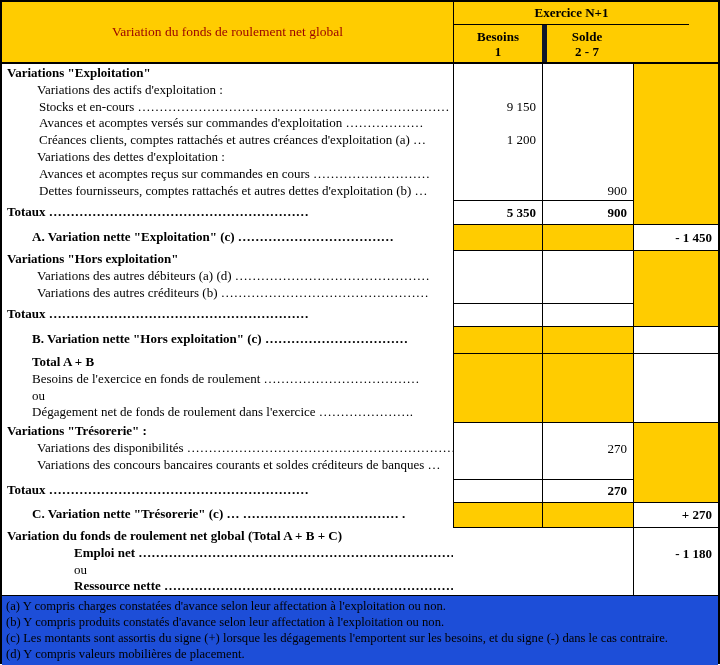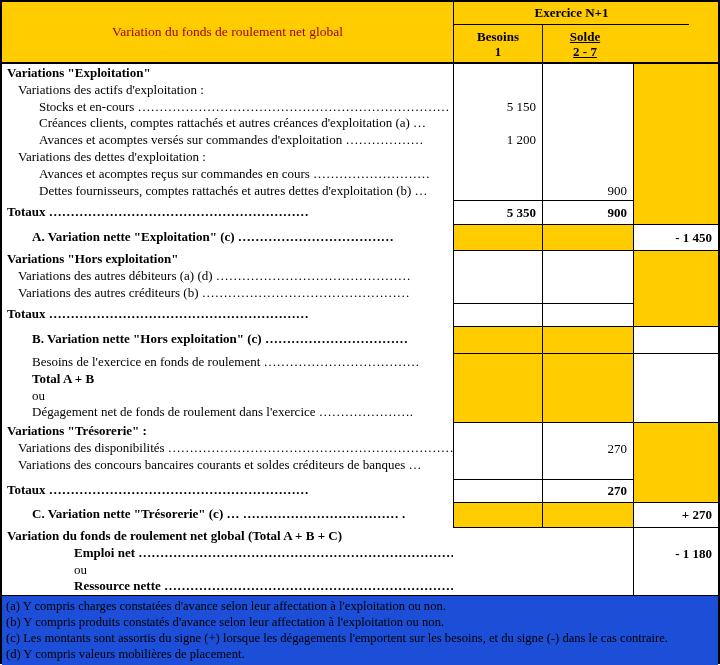--- a/index.html
+++ b/index.html
@@ -9,37 +9,37 @@
   
   .hdr{display:flex;height:60px;background:#FFCC00;border-bottom:2px solid #000;}
   .hdr-left{width:451px;box-sizing:border-box;display:flex;align-items:center;justify-content:center;}
   .hdr-title{font-weight:normal;font-size:13.5px;color:#990000;text-align:center;}
   .hdr-right{width:236px;box-sizing:border-box;border-left:1px solid #000;display:flex;flex-direction:column;}
   .hdr-ex{height:23px;box-sizing:border-box;border-bottom:1px solid #000;display:flex;align-items:center;justify-content:center;font-weight:bold;font-size:13px;}
   .hdr-cols{flex:1;display:flex;}
   .hc{box-sizing:border-box;display:flex;flex-direction:column;align-items:center;justify-content:center;font-weight:bold;font-size:13px;line-height:15px;text-align:center;}
   .hc.w-bes{width:88px;}
   .hc.w-deg{width:91px;border-left:1px solid #000;}
-  .hc.w-sol{width:85px;border-left:1px solid #0f172a;text-decoration:underline;}
+  .hc.w-sol{width:85px;border-left:5px solid #0f172a;}
 
   
   .band{display:flex;}
   .lab{width:451px;box-sizing:border-box;background:#fff;padding-top:1px;overflow:hidden;}
   .lab2{width:451px;box-sizing:border-box;background:#fff;padding-top:1px;overflow:hidden;}
   .spacer{width:180px;box-sizing:border-box;background:#fff;border-top:1px solid #000;}
   .val{position:relative;box-sizing:border-box;border-left:1px solid #000;background:#fff;}
   .w-b{width:89px;} .w-d{width:91px;} .w-s{width:85px;}
   .yel{background:#FFCC00;}
   .bt{border-top:1px solid #000;}
   .single .lab{display:flex;align-items:center;padding-top:0;font-family:Liberation Serif, serif;}
 
   .line{height:16.8px;line-height:16.8px;font-size:13px;white-space:nowrap;overflow:hidden;}
   .b{font-weight:bold;}
   .i0{padding-left:5px;}
-  .i1{padding-left:16px;}
+  .i1{padding-left:35px;}
   .i2{padding-left:37px;}
   .ia{padding-left:30px;}
   .ib{padding-left:72px;}
 
   .num{position:absolute;right:6px;height:16.8px;line-height:16.8px;font-size:13px;white-space:nowrap;}
   .vt1{top:17.8px;} .vt2{top:34.6px;} .vt4{top:68.2px;} .vt7{top:118.6px;}
   .cnum{position:absolute;right:6px;top:50%;transform:translateY(-50%);font-size:13px;font-weight:bold;white-space:nowrap;}
 
   .h-s1{height:136px;} .h-t{height:24px;} .h-a{height:26px;}
   .h-s2{height:53px;}  .h-t2{height:23px;} .h-b{height:27px;}
@@ -73,28 +73,28 @@
           </div>
         </div>
       </div>
     </div>
 
     <div class="band h-s1">
       <div class="lab">
         <div class="line b i0">Variations "Exploitation"</div>
         <div class="line i1">Variations des actifs d'exploitation :</div>
         <div class="line i2">Stocks et en-cours ………………………………………………………………</div>
+        <div class="line i2">Avances et acomptes versés sur commandes d'exploitation ………………</div>
         <div class="line i2">Créances clients, comptes rattachés et autres créances d'exploitation (a) …</div>
-        <div class="line i2">Avances et acomptes versés sur commandes d'exploitation ………………</div>
         <div class="line i1">Variations des dettes d'exploitation :</div>
         <div class="line i2">Avances et acomptes reçus sur commandes en cours ………………………</div>
         <div class="line i2">Dettes fournisseurs, comptes rattachés et autres dettes d'exploitation (b) …</div>
       </div>
       <div class="val w-b">
-        <span class="num vt2">5 150</span>
+        <span class="num vt2">9 150</span>
         <span class="num vt4">1 200</span>
       </div>
       <div class="val w-d">
         <span class="num vt7">900</span>
       </div>
       <div class="val w-s yel"></div>
     </div>
 
     <div class="band single h-t">
       <div class="lab">
@@ -144,22 +144,22 @@
       <div class="lab">
         <div class="line b ia">B. Variation nette "Hors exploitation" (c) ……………………………</div>
       </div>
       <div class="val w-b bt yel"></div>
       <div class="val w-d bt yel"></div>
       <div class="val w-s bt"></div>
     </div>
 
     <div class="band h-s3">
       <div class="lab">
+        <div class="line b ia">Total A + B</div>
         <div class="line ia">Besoins de l'exercice en fonds de roulement ………………………………</div>
-        <div class="line b ia">Total A + B</div>
         <div class="line ia">ou</div>
         <div class="line ia">Dégagement net de fonds de roulement dans l'exercice ………………….</div>
       </div>
       <div class="val w-b bt yel"></div>
       <div class="val w-d bt yel"></div>
       <div class="val w-s bt"></div>
     </div>
 
     <div class="band h-s4">
       <div class="lab">

